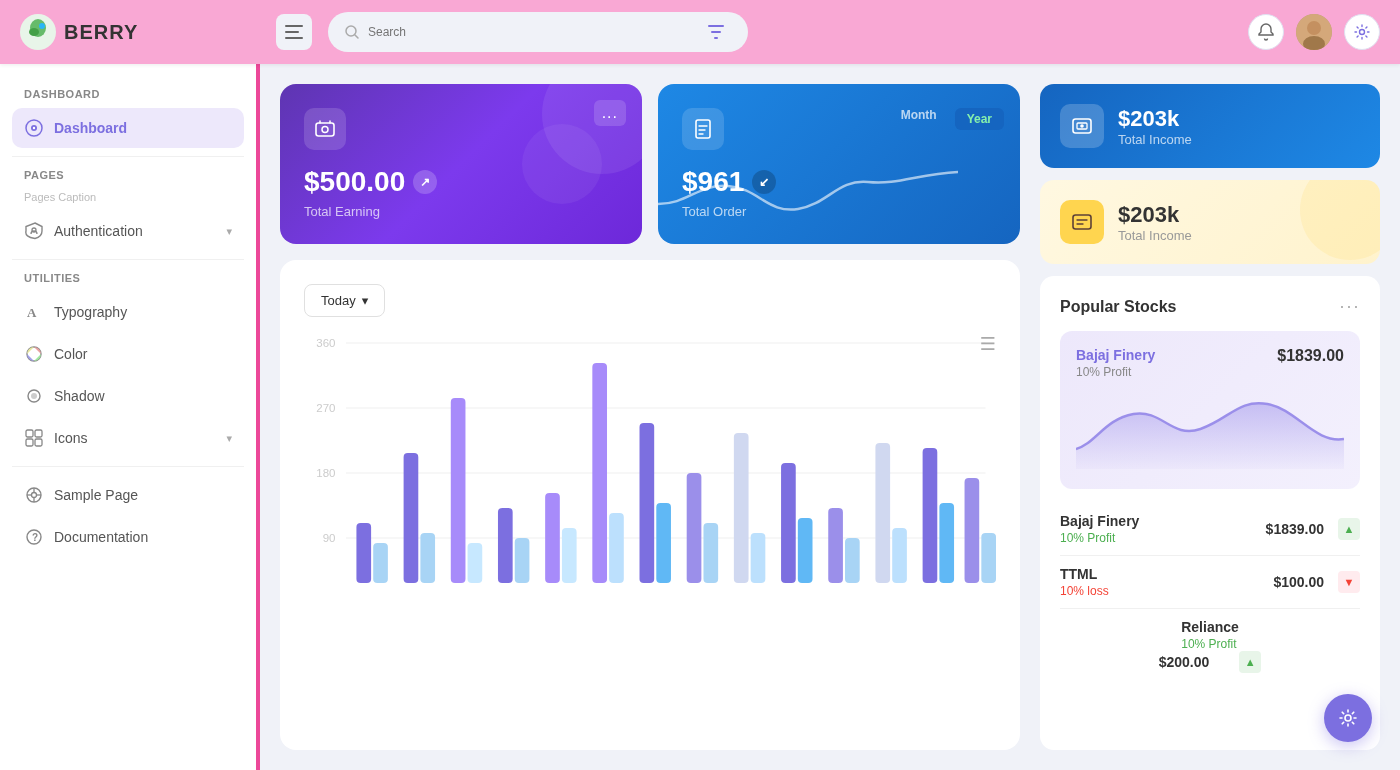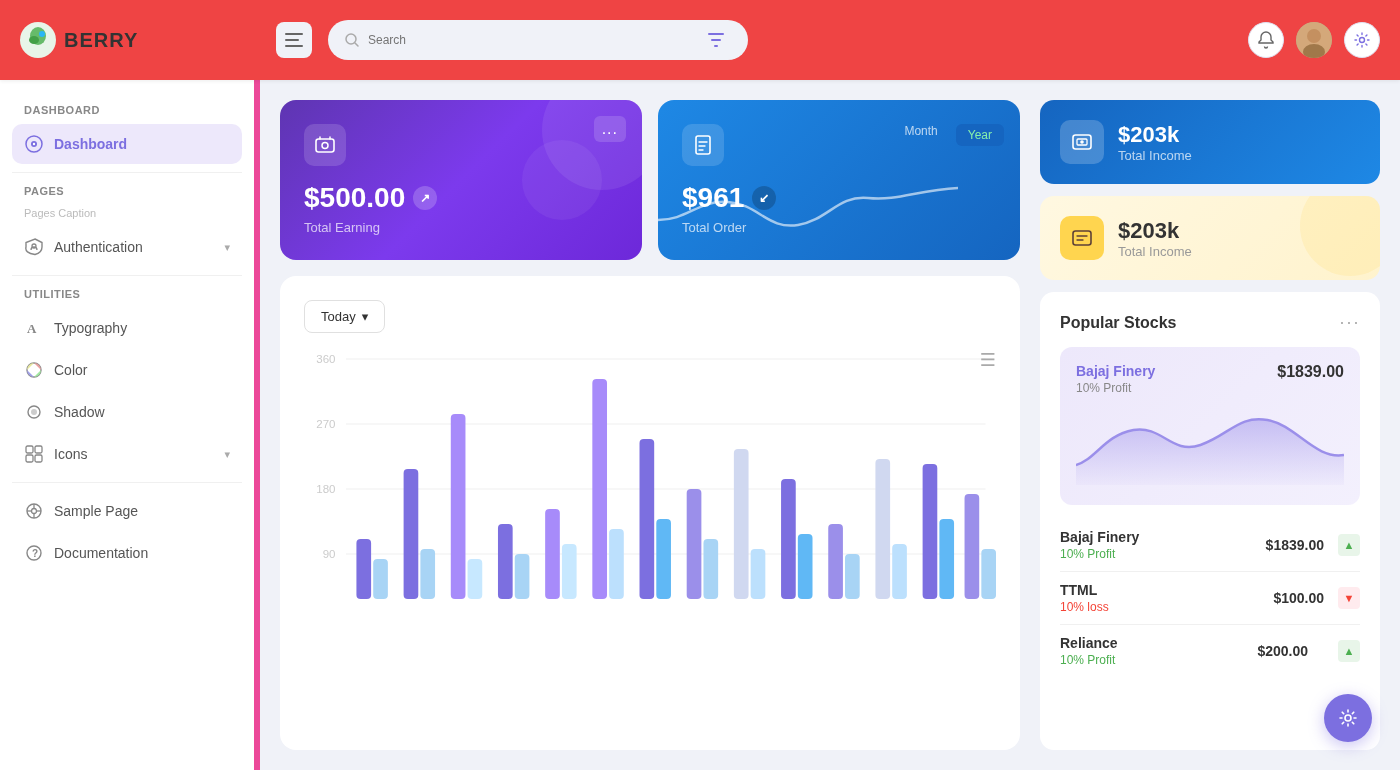--- a/index.html
+++ b/index.html
@@ -1,21 +1,21 @@
 <!DOCTYPE html>
 <html><head>
   <meta charset="utf-8">
   <style>
     * { box-sizing: border-box; margin: 0; padding: 0; }
     body { font-family: 'Segoe UI', Arial, sans-serif; background: #f0f2f8; display: flex; flex-direction: column; height: 770px; overflow: hidden; }
 
     
     .header {
-      display: flex; align-items: center; background: #ef4444;
-      height: 80px; padding: 0 20px; gap: 16px;
+      display: flex; align-items: center; background: #f9a8d4;
+      height: 64px; padding: 0 20px; gap: 16px;
       box-shadow: 0 1px 4px rgba(0,0,0,0.08); z-index: 10;
       flex-shrink: 0;
     }
     .logo-area { display: flex; align-items: center; gap: 8px; width: 240px; }
     .logo-icon { width: 36px; height: 36px; }
     .logo-text { font-size: 20px; font-weight: 700; color: #333; letter-spacing: 1px; }
     .hamburger-btn {
       width: 36px; height: 36px; border-radius: 8px; border: none;
       background: #f0f2f8; display: flex; align-items: center; justify-content: center;
       cursor: pointer; color: #666;
@@ -46,21 +46,21 @@
       cursor: pointer; color: #7c6fe0;
     }
 
     
     .main-layout { display: flex; flex: 1; overflow: hidden; }
 
     
     .sidebar {
       width: 260px; background: #fff; padding: 20px 12px;
       overflow-y: auto; flex-shrink: 0;
-      border-right: 6px solid #ec4899;
+      border-right: 4px solid #ec4899;
     }
     .sidebar-section-title { font-size: 11px; font-weight: 700; color: #888; text-transform: uppercase; letter-spacing: 0.5px; padding: 4px 12px 8px; }
     .sidebar-item {
       display: flex; align-items: center; gap: 10px; padding: 10px 12px;
       border-radius: 10px; cursor: pointer; margin-bottom: 2px;
       font-size: 14px; color: #555; font-weight: 500;
     }
     .sidebar-item.active { background: #ede8fb; color: #7c6fe0; font-weight: 600; }
     .sidebar-item .item-icon { width: 20px; height: 20px; display: flex; align-items: center; justify-content: center; color: inherit; flex-shrink: 0; }
     .sidebar-item .chevron { margin-left: auto; font-size: 11px; color: #aaa; }
@@ -110,21 +110,21 @@
 
     
     .card-order {
       flex: 1; background: linear-gradient(135deg, #1e88e5 0%, #1565c0 100%);
       border-radius: 16px; padding: 24px; position: relative; overflow: hidden; min-height: 160px;
     }
     .card-order .wave-chart { position: absolute; bottom: 20px; right: 0; left: 0; }
     .period-btns { position: absolute; top: 16px; right: 16px; display: flex; gap: 6px; }
     .period-btn {
       padding: 4px 12px; border-radius: 6px; border: none; cursor: pointer;
-      font-size: 12px; font-weight: 400; color: rgba(255,255,255,0.7); background: transparent;
+      font-size: 12px; font-weight: 700; color: rgba(255,255,255,0.7); background: transparent;
     }
     .period-btn.active { background: #1565c0; color: #86efac; margin-top: 8px; }
 
     
     .content-right { width: 340px; flex-shrink: 0; display: flex; flex-direction: column; gap: 12px; border-radius: 19px; }
 
     .card-income-blue {
       background: linear-gradient(135deg, #1565c0 0%, #1e88e5 100%);
       border-radius: 14px; padding: 20px; display: flex; align-items: center; gap: 14px;
     }
@@ -167,21 +167,21 @@
     .bajaj-header { display: flex; justify-content: space-between; align-items: flex-start; }
     .bajaj-name { font-size: 14px; font-weight: 600; color: #7c6fe0; }
     .bajaj-price { font-size: 16px; font-weight: 700; color: #333; }
     .bajaj-profit { font-size: 12px; color: #888; margin-top: 2px; }
     .bajaj-chart { margin-top: 10px; }
 
     .stock-row {
       display: flex; justify-content: space-between; align-items: center;
       padding: 10px 0; border-bottom: 1px solid #f0f0f0;
     }
-    .stock-row:last-child { border-bottom: none; }
+    .stock-row:last-child { border-bottom: none; flex-direction: column; }
     .stock-name { font-size: 14px; font-weight: 600; color: #333; }
     .stock-change { font-size: 12px; margin-top: 2px; }
     .stock-change.up { color: #4caf50; }
     .stock-change.down { color: #f44336; }
     .stock-price { font-size: 14px; font-weight: 600; color: #333; }
     .stock-arrow { width: 22px; height: 22px; border-radius: 4px; display: flex; align-items: center; justify-content: center; font-size: 11px; margin-left: 8px; }
     .stock-arrow.up { background: #e8f5e9; color: #4caf50; }
     .stock-arrow.down { background: #ffebee; color: #f44336; }
 
     

